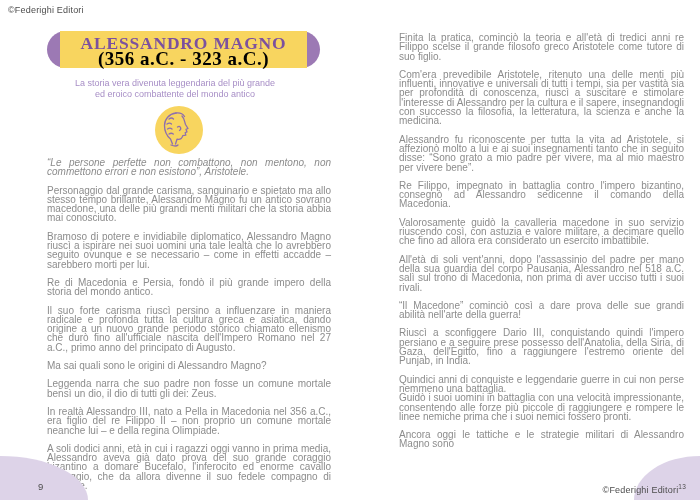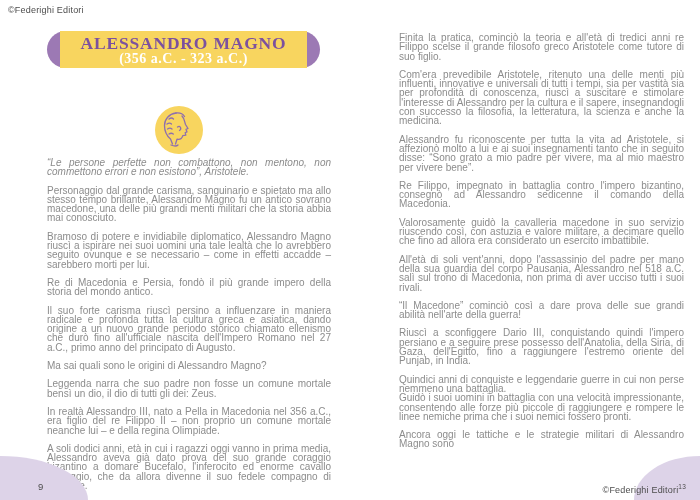--- a/index.html
+++ b/index.html
@@ -6,22 +6,22 @@
   .sheet{position:relative;width:700px;height:500px;background:#ffffff;overflow:hidden;
          font-family:"Liberation Sans",sans-serif;}
   .copyright-top{position:absolute;left:8px;top:5px;font-size:9px;color:#4d4d4d;letter-spacing:.2px;}
 
   
   .banner{position:absolute;left:47px;top:31px;width:273px;height:37px;background:#9c79b4;border-radius:21px;}
   .banner-yellow{position:absolute;left:13px;right:13px;top:0;bottom:0;background:#f8d55f;}
   .banner-text{position:relative;height:100%;display:flex;flex-direction:column;align-items:center;justify-content:center;}
   .banner-title{font-family:"Liberation Serif",serif;font-weight:bold;font-size:17.5px;line-height:18px;
                 color:#7c519e;letter-spacing:.8px;}
-  .banner-dates{font-family:"Liberation Serif",serif;font-weight:bold;font-size:14px;line-height:14px;
-                color:#ffffff;letter-spacing:.5px;}
+  .banner-dates{font-family:"Liberation Serif",serif;font-weight:bold;font-size:19px;line-height:14px;
+                color:#000000;letter-spacing:.5px;}
   .subtitle{position:absolute;left:0;top:78px;width:350px;text-align:center;color:#a78ec6;
             font-size:9px;line-height:10.5px;}
 
   
   .coin{position:absolute;left:154px;top:105px;width:50px;height:50px;}
 
   
   .col{position:absolute;}
   .left-col{left:47px;top:158px;width:284px;}
   .right-col{left:399px;top:33px;width:285px;}
@@ -46,20 +46,24 @@
   <div class="copyright-top">©Federighi Editori</div>
 
   <div class="banner">
     <div class="banner-yellow"></div>
     <div class="banner-text">
       <div class="banner-title">ALESSANDRO MAGNO</div>
       <div class="banner-dates">(356 a.C. - 323 a.C.)</div>
     </div>
   </div>
 
+  <div class="subtitle">
+    <span>La storia vera divenuta leggendaria del più grande</span><br>
+    <span>ed eroico combattente del mondo antico</span>
+  </div>
 
   <div class="coin">
     <svg viewBox="0 0 50 50" width="50" height="50">
       <circle cx="25" cy="25" r="24" fill="#f8d55f"></circle>
       <g stroke="#8e6fae" stroke-width="1.3" fill="none" stroke-linecap="round" stroke-linejoin="round">
 
         <path d="M22 8 C15 9 10.5 14 10.5 20.5 C10.5 27 13 31 16.5 34 L18.5 39"></path>
         <path d="M22 8 C26 7.5 29 9 30.5 11.5"></path>
 
         <path d="M28 11 C30.5 13.5 30.5 17 31.5 19.5 L34 23.5 L32 24.3 L33 27 L31.2 27.6 L31.8 30.2 L28.8 30.6 C28 33.4 25.6 34.8 23 34.2 L21.5 39"></path>

